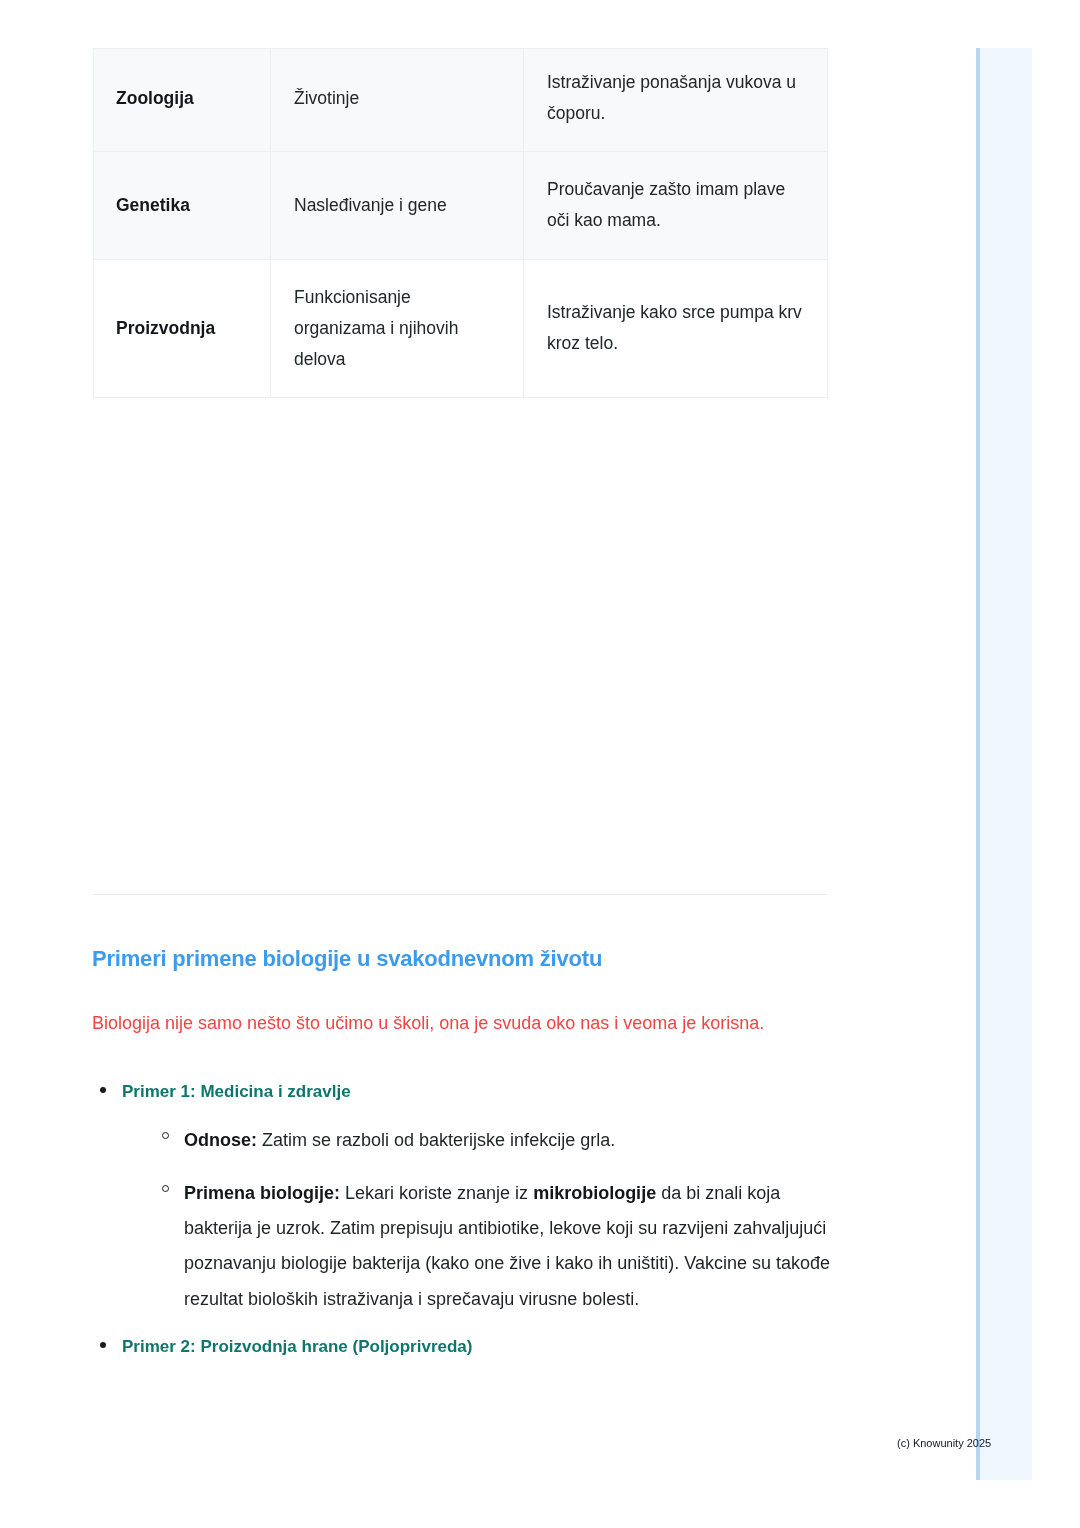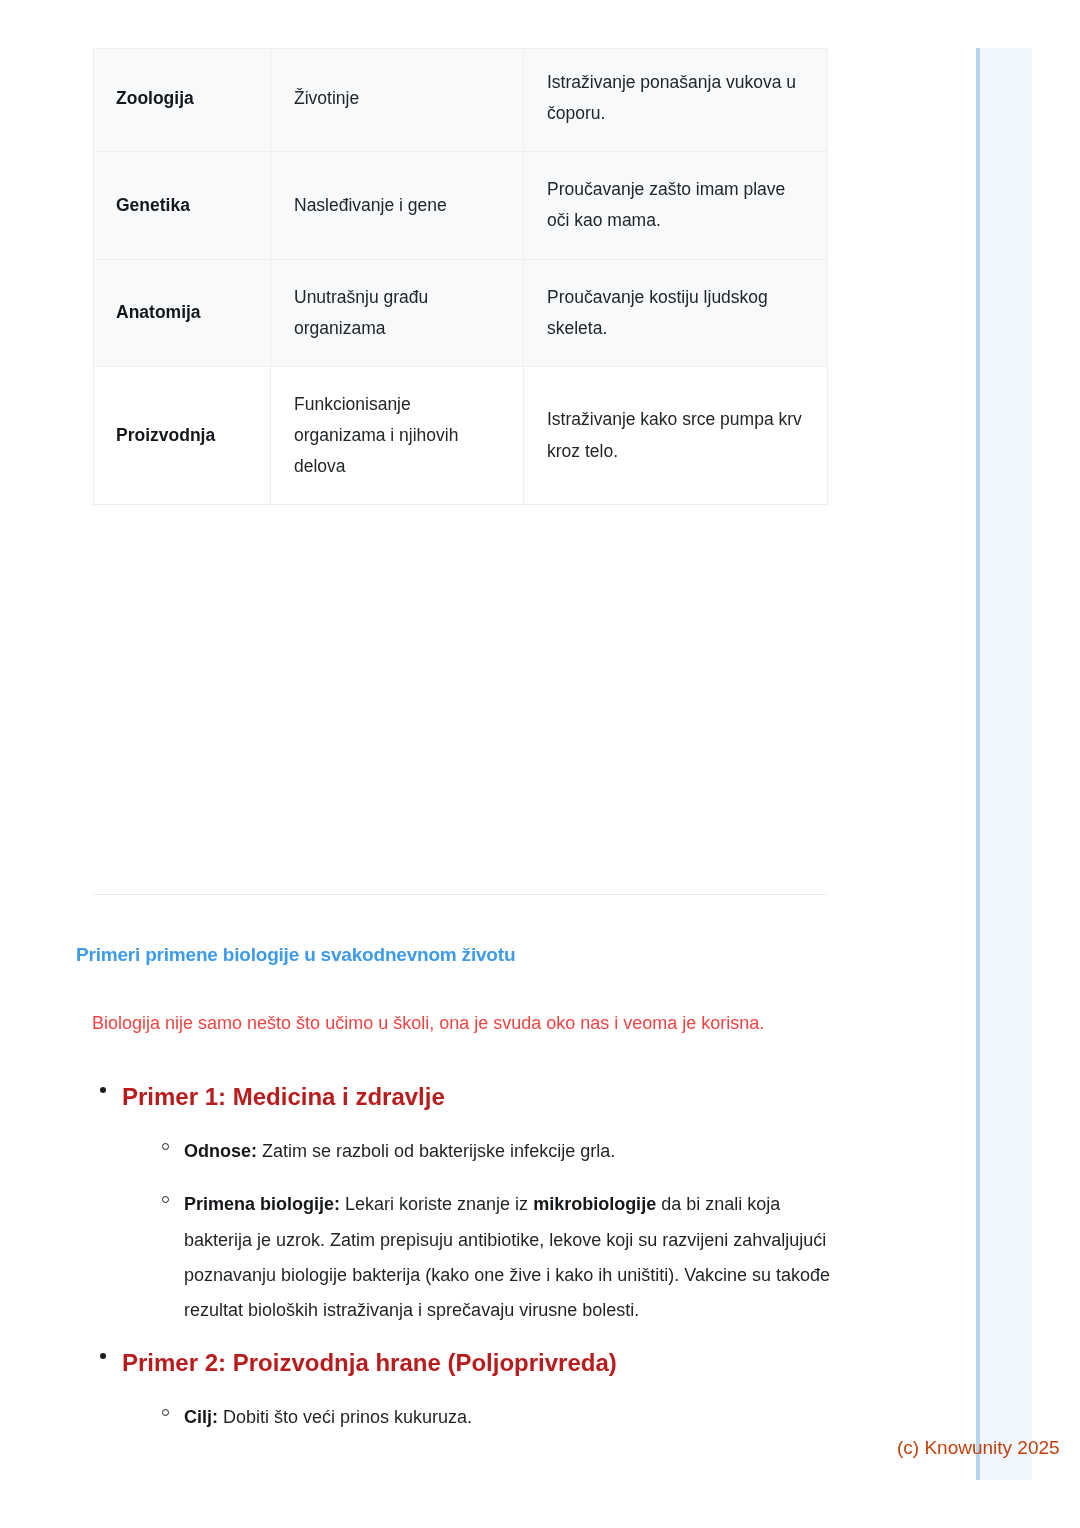--- a/index.html
+++ b/index.html
@@ -84,23 +84,23 @@
     left: 93px;
     width: 734px;
     height: 1px;
     background: #e9ebed;
   }
 
   
   .section-heading {
     position: absolute;
     top: 928px;
-    left: 76px;
+    left: 92px;
     width: 800px;
-    font-size: 19px;
+    font-size: 22px;
     font-weight: bold;
     color: #3e9bea;
     letter-spacing: -0.2px;
     line-height: 1.2;
   }
 
   
   .intro {
     position: absolute;
     top: 988px;
@@ -131,23 +131,23 @@
   ul.lvl1 > li.ex-item > .bullet1 {
     position: absolute;
     left: 8px;
     top: 9px;
     width: 6px;
     height: 6px;
     border-radius: 50%;
     background: #1a1d20;
   }
   .ex-title {
-    font-size: 24px;
+    font-size: 17px;
     font-weight: bold;
-    color: #b91c1c;
+    color: #0f766e;
     line-height: 1.6;
     display: block;
   }
 
   ul.lvl2 {
     list-style: none;
     margin: 18px 0 0 0;
     padding: 0 0 0 32px;
   }
   ul.lvl2 > li.sub-item {
@@ -172,22 +172,22 @@
     color: #1f2326;
     display: block;
   }
   .sub-text b, .lead { font-weight: bold; color: #14171a; }
 
   
   .watermark {
     position: absolute;
     top: 1437px;
     left: 897px;
-    font-size: 19px;
-    color: #c2410c;
+    font-size: 11px;
+    color: #0f172a;
     white-space: nowrap;
     z-index: 5;
   }
 </style>
 </head>
 <body>
 
 <div id="page">
 
   <div class="table-wrap">
@@ -201,25 +201,20 @@
         <tr class="odd first">
           <td class="term">Zoologija</td>
           <td>Životinje</td>
           <td>Istraživanje ponašanja vukova u čoporu.</td>
         </tr>
         <tr class="odd">
           <td class="term">Genetika</td>
           <td>Nasleđivanje i gene</td>
           <td>Proučavanje zašto imam plave oči kao mama.</td>
         </tr>
-        <tr class="odd">
-          <td class="term">Anatomija</td>
-          <td>Unutrašnju građu organizama</td>
-          <td>Proučavanje kostiju ljudskog skeleta.</td>
-        </tr>
         <tr class="even">
           <td class="term">Proizvodnja</td>
           <td>Funkcionisanje organizama i njihovih delova</td>
           <td>Istraživanje kako srce pumpa krv kroz telo.</td>
         </tr>
       </tbody>
     </table>
   </div>
 
   <div class="rule"></div>
@@ -244,26 +239,20 @@
             <span class="bullet2"></span>
             <span class="sub-text"><b>Primena biologije:</b><span> Lekari koriste znanje iz </span><b>mikrobiologije</b><span> da bi znali koja bakterija je uzrok. Zatim prepisuju antibiotike, lekove koji su razvijeni zahvaljujući poznavanju biologije bakterija (kako one žive i kako ih uništiti). Vakcine su takođe rezultat bioloških istraživanja i sprečavaju virusne bolesti.</span></span>
           </li>
         </ul>
       </li>
 
       <li class="ex-item">
         <span class="bullet1"></span>
         <span class="ex-title">Primer 2: Proizvodnja hrane (Poljoprivreda)</span>
 
-        <ul class="lvl2">
-          <li class="sub-item">
-            <span class="bullet2"></span>
-            <span class="sub-text"><b>Cilj:</b><span> Dobiti što veći prinos kukuruza.</span></span>
-          </li>
-        </ul>
       </li>
 
     </ul>
   </div>
 
 </div>
 
 <div id="right-panel"></div>
 
 <div class="watermark">(c) Knowunity 2025</div>

